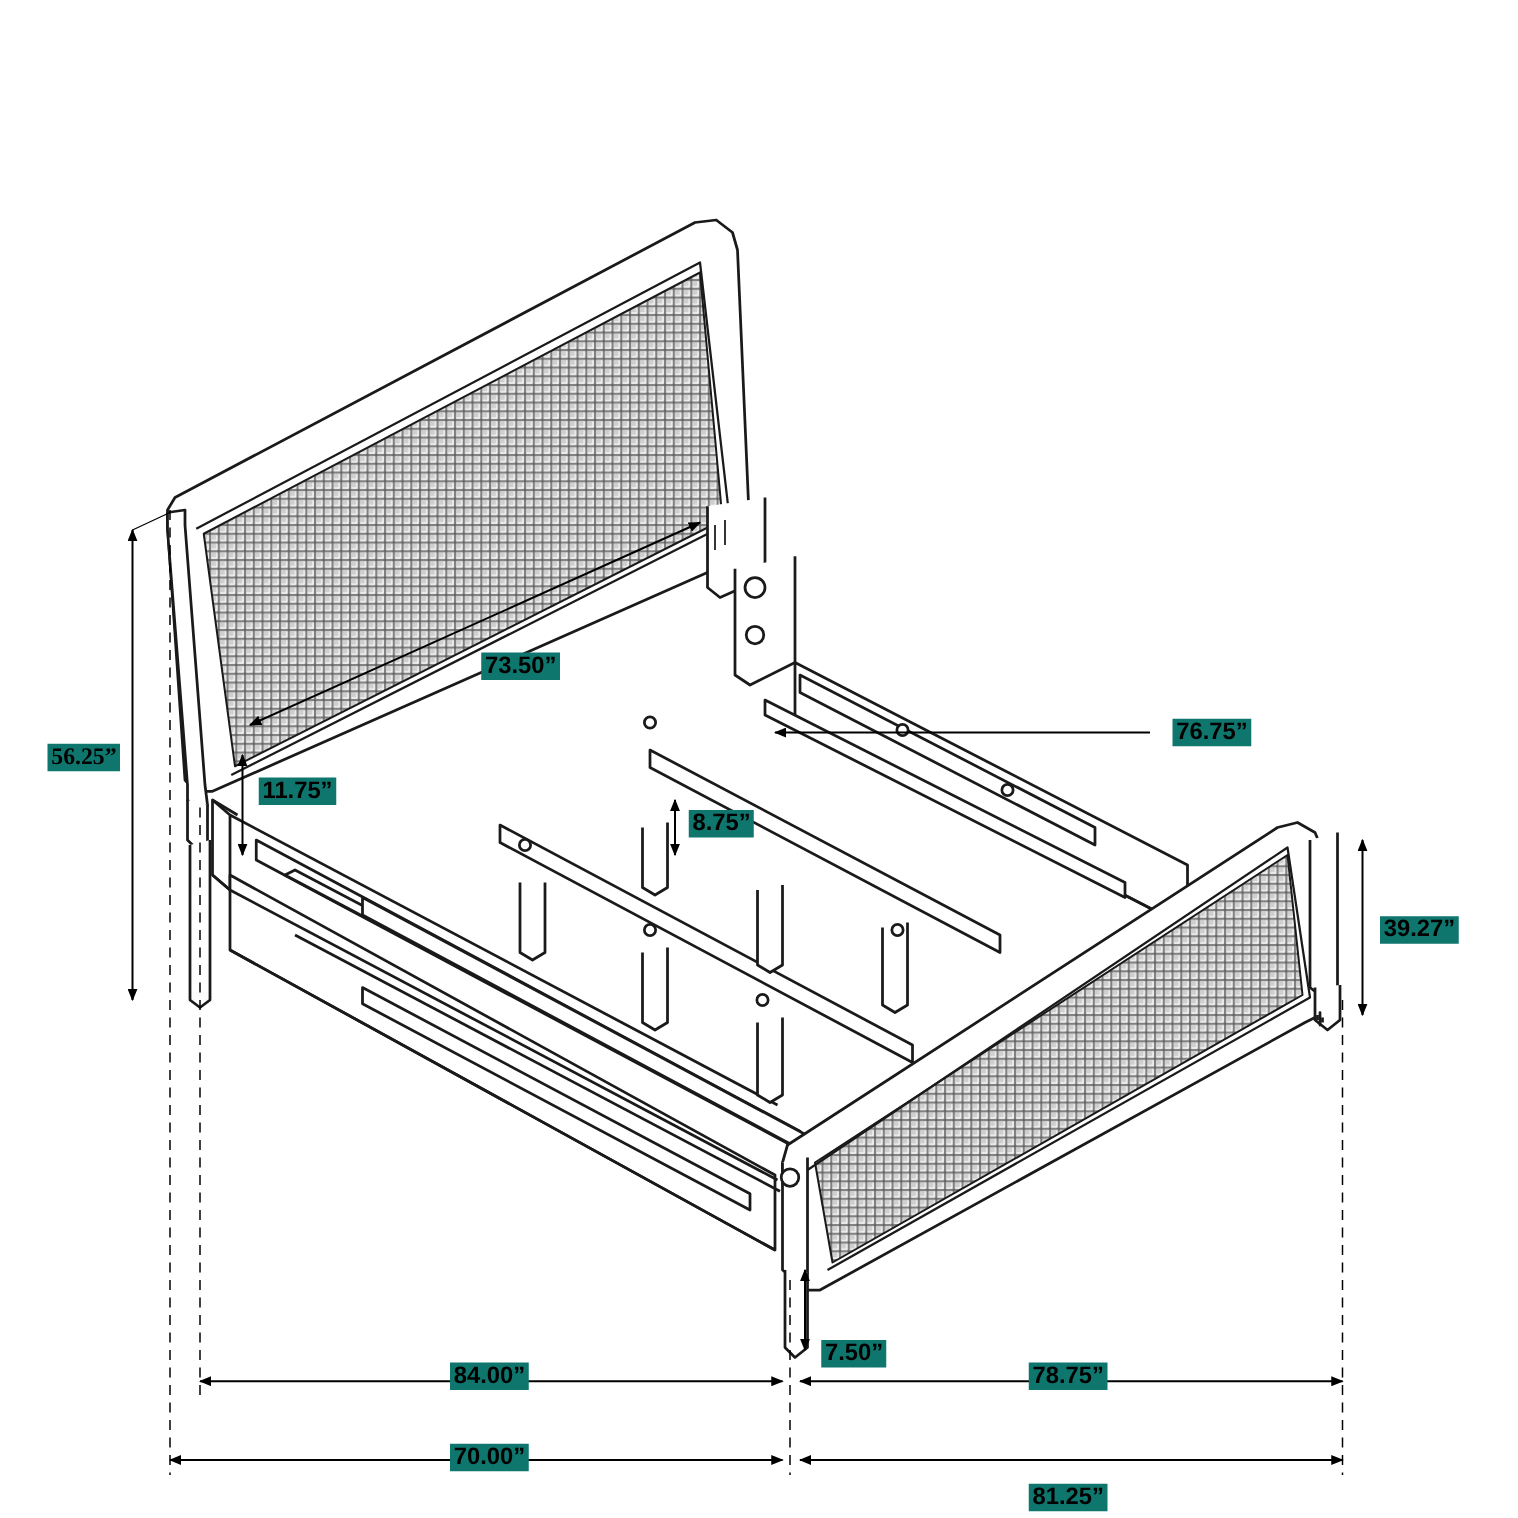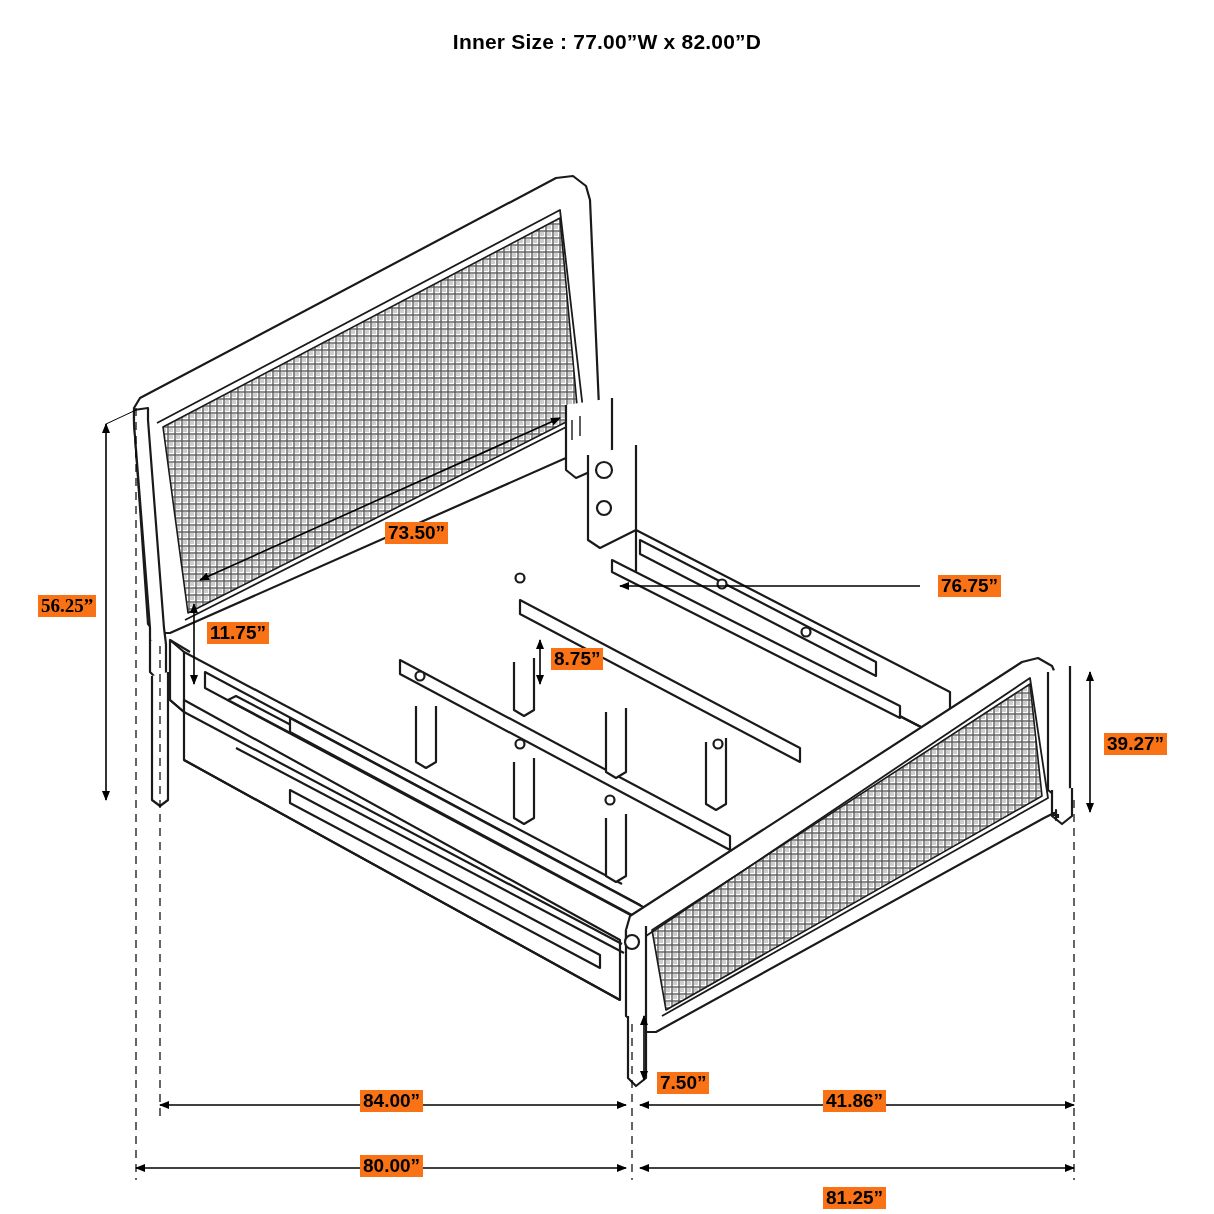--- a/index.html
+++ b/index.html
@@ -34,30 +34,29 @@
     top: 0;
     left: 0;
     width: 1214px;
     height: 1214px;
   }
   .dim-label {
     position: absolute;
     font-size: 19px;
     font-weight: bold;
     white-space: nowrap;
-    background: #f97316;
+    background: #0f766e;
     padding: 0 3px;
   }
 </style>
 </head>
 <body>
 
 <div id="diagram-root">
 
-  <div class="title">Inner Size : 77.00”W x 82.00”D</div>
 
   <svg class="drawing" viewBox="0 0 1214 1214">
     <defs>
       <marker id="arrow" markerWidth="10" markerHeight="8" refX="9" refY="4" orient="auto" markerUnits="userSpaceOnUse">
         <path d="M0,0 L10,4 L0,8 z" fill="#000"></path>
       </marker>
       <marker id="arrowstart" markerWidth="10" markerHeight="8" refX="1" refY="4" orient="auto" markerUnits="userSpaceOnUse">
         <path d="M10,0 L0,4 L10,8 z" fill="#000"></path>
       </marker>
       <pattern id="cane" width="7" height="7" patternUnits="userSpaceOnUse">
@@ -181,17 +180,17 @@
   </svg>
 
   <div class="dim-label" style="left:38px; top:595px;font-family:Liberation Serif, serif;">56.25”</div>
   <div class="dim-label" style="left:385px; top:522px;">73.50”</div>
   <div class="dim-label" style="left:207px; top:622px;">11.75”</div>
   <div class="dim-label" style="left:551px; top:648px;">8.75”</div>
   <div class="dim-label" style="left:938px; top:575px;text-align:center;">76.75”</div>
   <div class="dim-label" style="left:1104px; top:733px;">39.27”</div>
   <div class="dim-label" style="left:657px; top:1040px;margin-top:32px;">7.50”</div>
   <div class="dim-label" style="left:360px; top:1090px;">84.00”</div>
-  <div class="dim-label" style="left:823px; top:1090px;">41.86”</div>
-  <div class="dim-label" style="left:360px; top:1155px;">80.00”</div>
+  <div class="dim-label" style="left:823px; top:1090px;">78.75”</div>
+  <div class="dim-label" style="left:360px; top:1155px;">70.00”</div>
   <div class="dim-label" style="left:823px; top:1187px;">81.25”</div>
 
 </div>
 
 </body></html>

